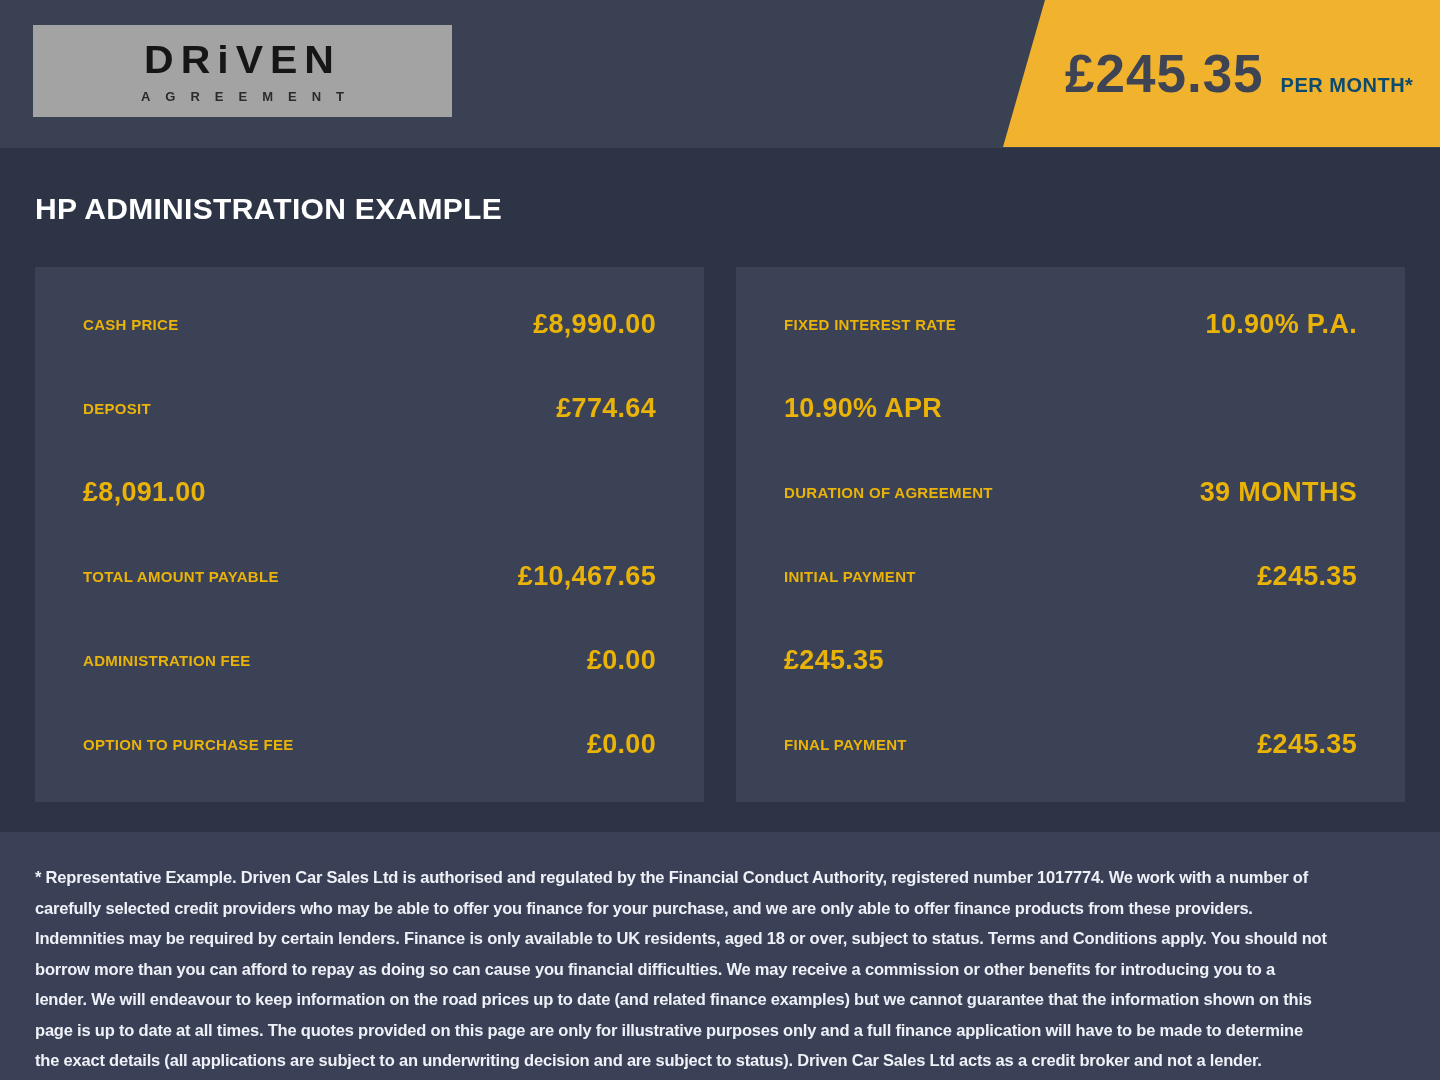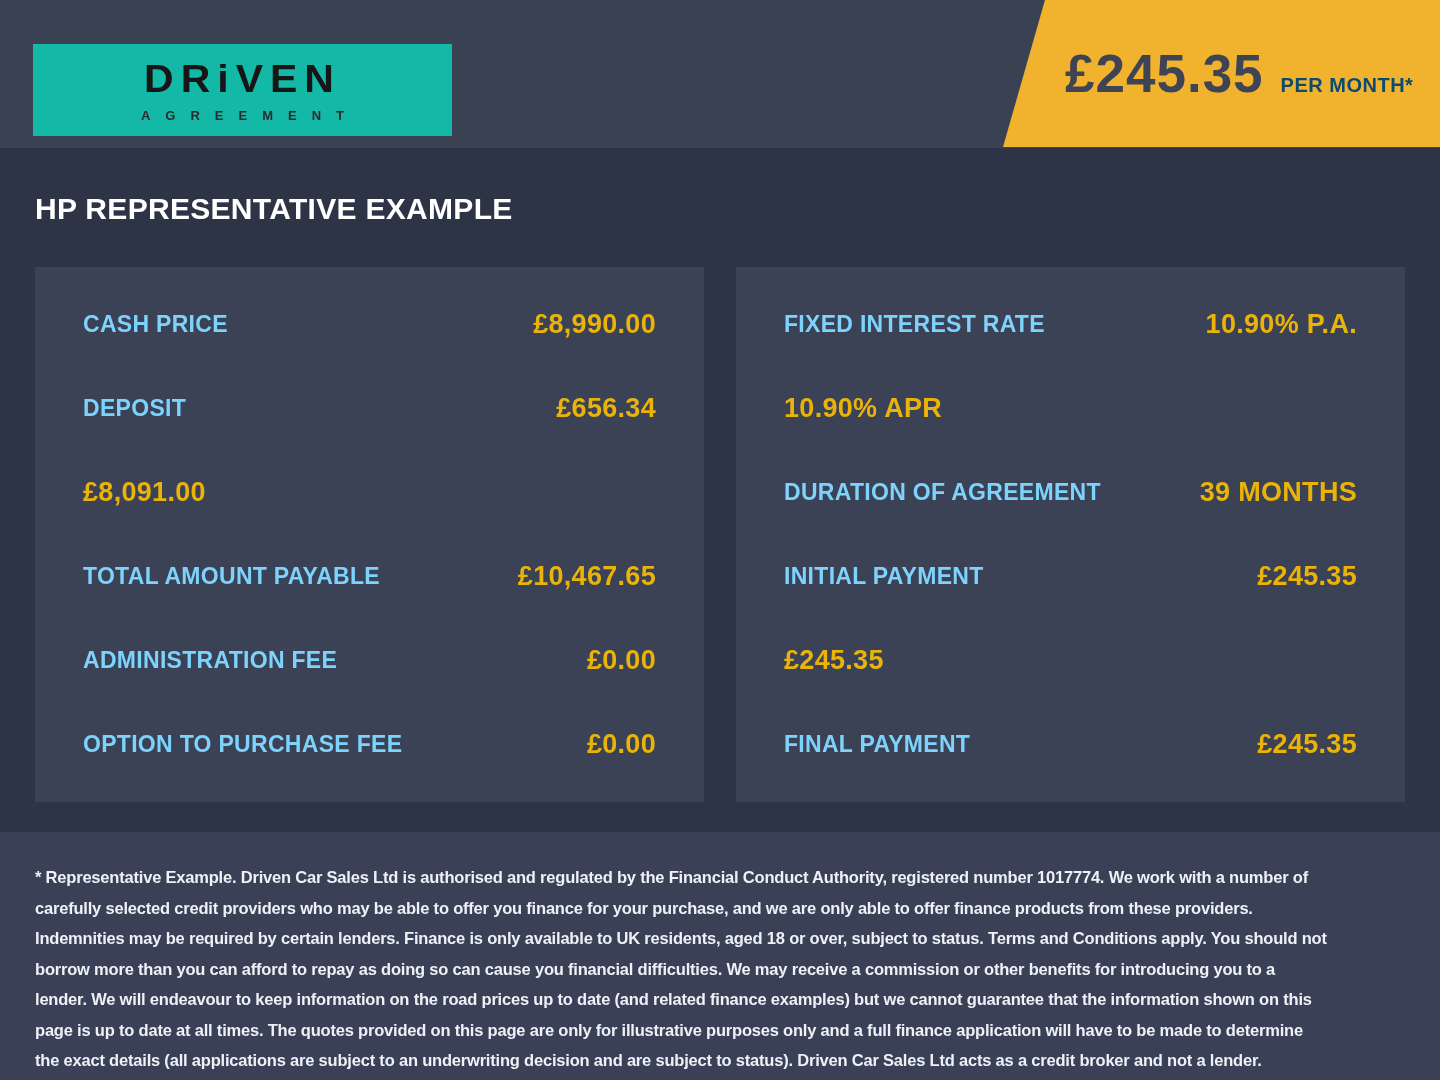--- a/index.html
+++ b/index.html
@@ -13,25 +13,24 @@
 
   
   .header-band {
     position: absolute; top: 0; left: 0;
     width: 1440px; height: 148px;
     background: #3a4153;
   }
   .logo-box {
     position: absolute; left: 33px; top: 25px;
     width: 419px; height: 92px;
-    background: #14b8a6;
+    background: #a3a3a3;
     display: flex; flex-direction: column;
     align-items: center; justify-content: center;
     cursor: pointer;
-    margin-top: 19px;
   }
   .logo-name {
     font-size: 41px; font-weight: 900; color: #161616;
     letter-spacing: 7px; line-height: 1;
     transform: scaleY(0.96);
   }
   .logo-sub {
     margin-top: 9px;
     font-size: 13px; font-weight: 700; color: #2b2b2b;
     letter-spacing: 15px; text-indent: 15px; line-height: 1;
@@ -72,21 +71,21 @@
     flex: 1 1 0;
     background: #3b4256;
     padding: 42px 48px;
     display: flex; flex-direction: column;
     justify-content: space-between;
   }
   .finance-row {
     display: flex; justify-content: space-between; align-items: center;
   }
   .finance-row .row-label {
-    font-size: 23px; font-weight: 700; color: #7dd3fc;
+    font-size: 15px; font-weight: 700; color: #eab308;
     letter-spacing: 0.3px; white-space: nowrap;
   }
   .finance-row .row-value {
     font-size: 27px; font-weight: 700; color: #eab308;
     letter-spacing: 0.3px; white-space: nowrap;
   }
 
   
   .footer-band {
     position: absolute; top: 832px; left: 0;
@@ -106,33 +105,33 @@
   <div class="logo-box">
     <div class="logo-name">DRiVEN</div>
     <div class="logo-sub">AGREEMENT</div>
   </div>
   <div class="price-banner">
     <span class="price-amount">£245.35</span>
     <span class="price-suffix">PER MONTH*</span>
   </div>
 </div>
 
-<h1 class="page-title">HP REPRESENTATIVE EXAMPLE</h1>
+<h1 class="page-title">HP ADMINISTRATION EXAMPLE</h1>
 
 <div class="panels">
   <div class="panel">
 
       <div class="finance-row">
         <span class="row-label">CASH PRICE</span>
         <span class="row-value">£8,990.00</span>
       </div>
 
       <div class="finance-row">
         <span class="row-label">DEPOSIT</span>
-        <span class="row-value">£656.34</span>
+        <span class="row-value">£774.64</span>
       </div>
 
       <div class="finance-row">
         <span class="row-value">£8,091.00</span>
       </div>
 
       <div class="finance-row">
         <span class="row-label">TOTAL AMOUNT PAYABLE</span>
         <span class="row-value">£10,467.65</span>
       </div>

